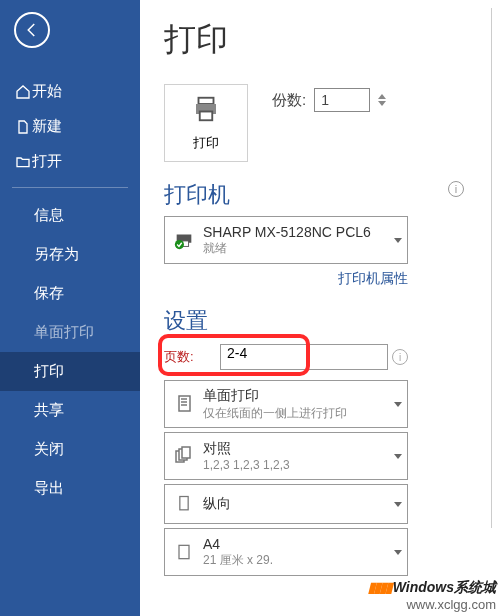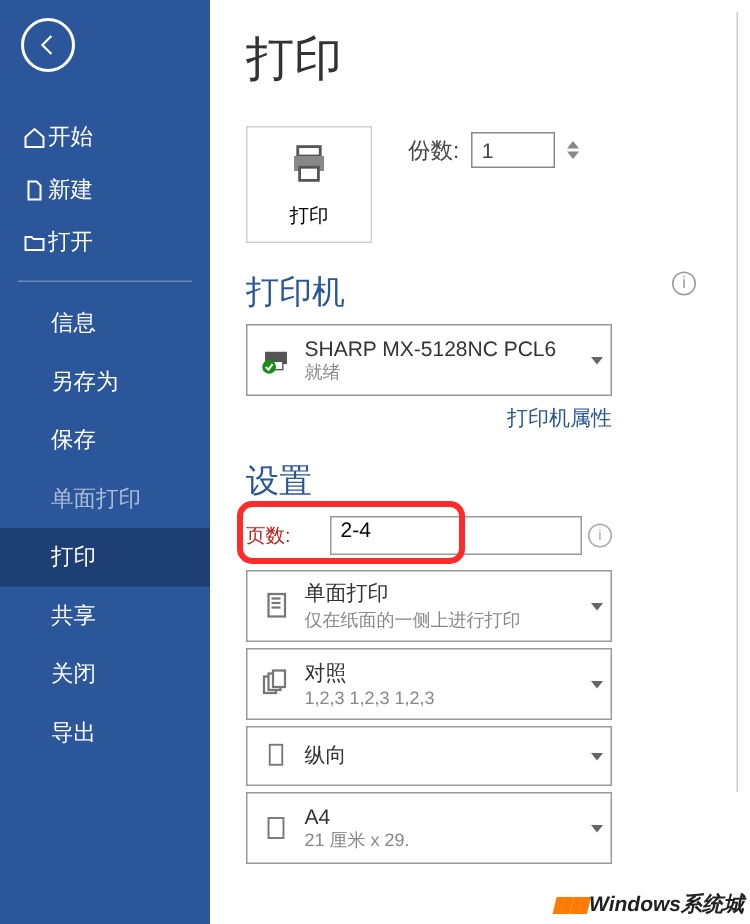--- a/index.html
+++ b/index.html
@@ -215,13 +215,14 @@
       <div class="dd-caret">
           <div class="caret"></div>
         </div>
     </div>
 
   </div>
 </div>
 
 <div class="watermark">
   <div class="wm-top"><span class="bars">▮▮▮▮</span><span>Windows系统城</span></div>
+  <div class="wm-url">www.xclgg.com</div>
 </div>
 
 </body></html>

